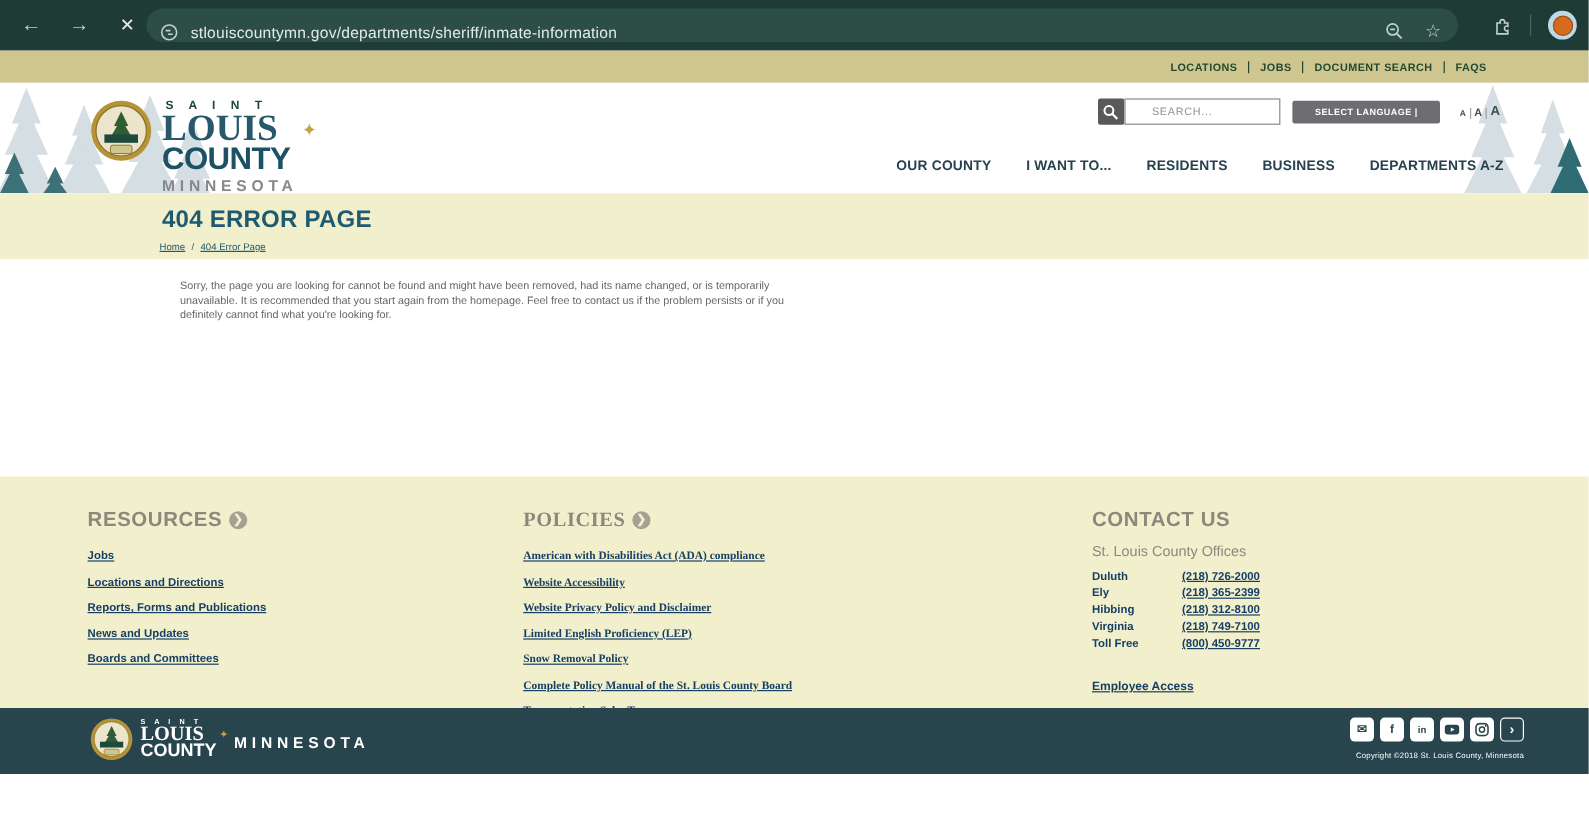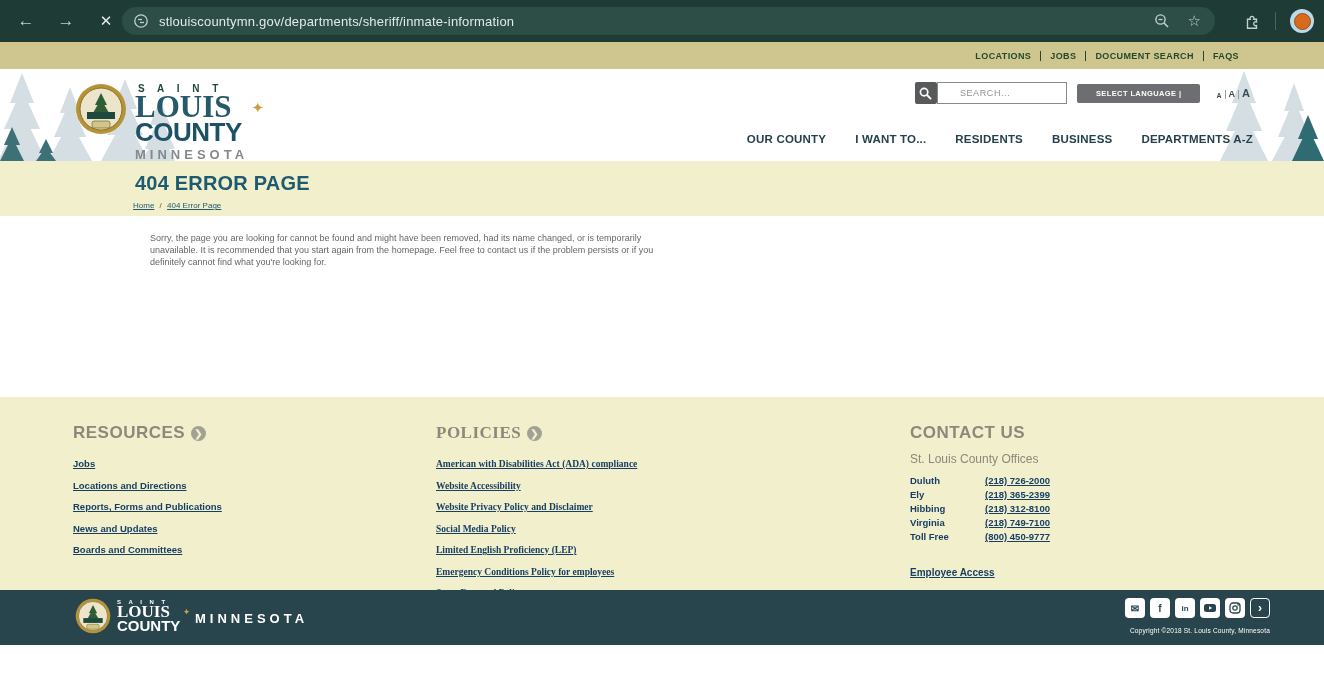--- a/index.html
+++ b/index.html
@@ -5,21 +5,21 @@
   * { margin:0; padding:0; box-sizing:border-box; }
   body { font-family:"Liberation Sans", sans-serif; background:#fff; }
   #screen { position:relative; width:1324px; height:680px; overflow:hidden; }
 
   
   .browser-bar { position:relative; height:42px; background:#1e3b35; display:flex; align-items:center; }
   .nav-btn { width:28px; height:28px; display:flex; align-items:center; justify-content:center;
              color:#c3d0cc; font-size:17px; margin-left:12px; cursor:pointer; }
   .nav-btn.close { color:#e6ecea; font-size:15px; }
   .url-pill { position:absolute; left:122px; top:7px; width:1093px; height:28px; border-radius:14px;
-              background:#2c4e46; display:flex; align-items:center; }
+              background:#2c4e46; display:flex; align-items:flex-end; }
   .site-info { margin-left:11px; display:flex; }
   .url-text { color:#e2e9e7; font-size:13px; margin-left:10px; letter-spacing:0.2px; }
   .pill-right { position:absolute; right:14px; display:flex; align-items:center; gap:18px; }
   .chrome-right { position:absolute; right:0; top:0; height:42px; display:flex; align-items:center; gap:14px; padding-right:10px; }
   .chrome-sep { width:1px; height:18px; background:#4a635d; }
   .avatar { width:24px; height:24px; border-radius:50%; background:#bcd9e8; display:flex; align-items:center; justify-content:center; }
   .avatar .ball { width:17px; height:17px; border-radius:50%; background:#d86a1e; border:1px solid #a34c12; }
 
   
   .utility-bar { height:27px; background:#cfc58e; display:flex; align-items:center; justify-content:flex-end; padding-right:76px; }
@@ -280,23 +280,21 @@
     <div class="f-col policies">
       <div class="f-title">
         <span>POLICIES</span>
         <span class="arrow-circle">❯</span>
       </div>
       <ul class="f-links">
 
       <li><a>American with Disabilities Act (ADA) compliance</a></li>
           <li><a>Website Accessibility</a></li>
           <li><a>Website Privacy Policy and Disclaimer</a></li>
-          <li><a>Social Media Policy</a></li>
           <li><a>Limited English Proficiency (LEP)</a></li>
-          <li><a>Emergency Conditions Policy for employees</a></li>
           <li><a>Snow Removal Policy</a></li>
           <li><a>Complete Policy Manual of the St. Louis County Board</a></li>
           <li><a>Transportation Sales Tax</a></li>
         </ul>
     </div>
 
     <div class="f-col contact">
       <div class="f-title">
         <span>CONTACT US</span>
       </div>

